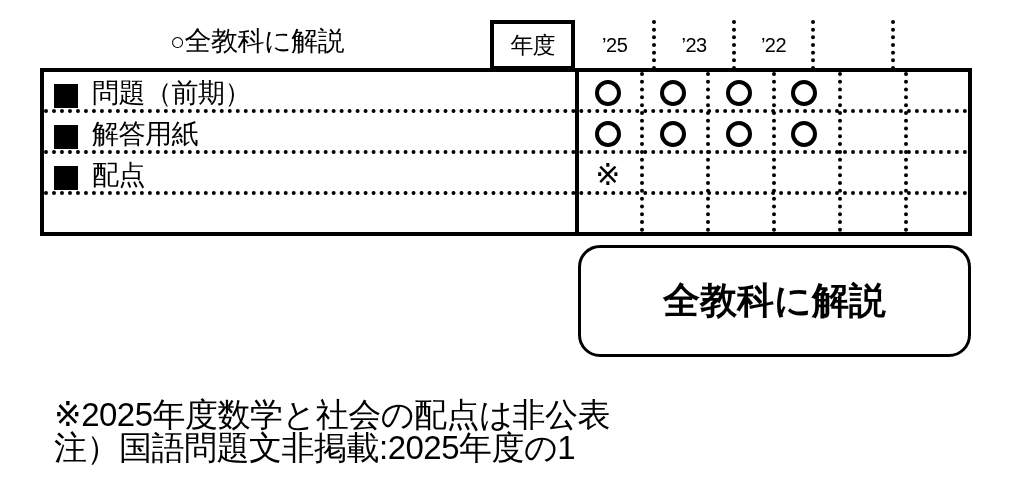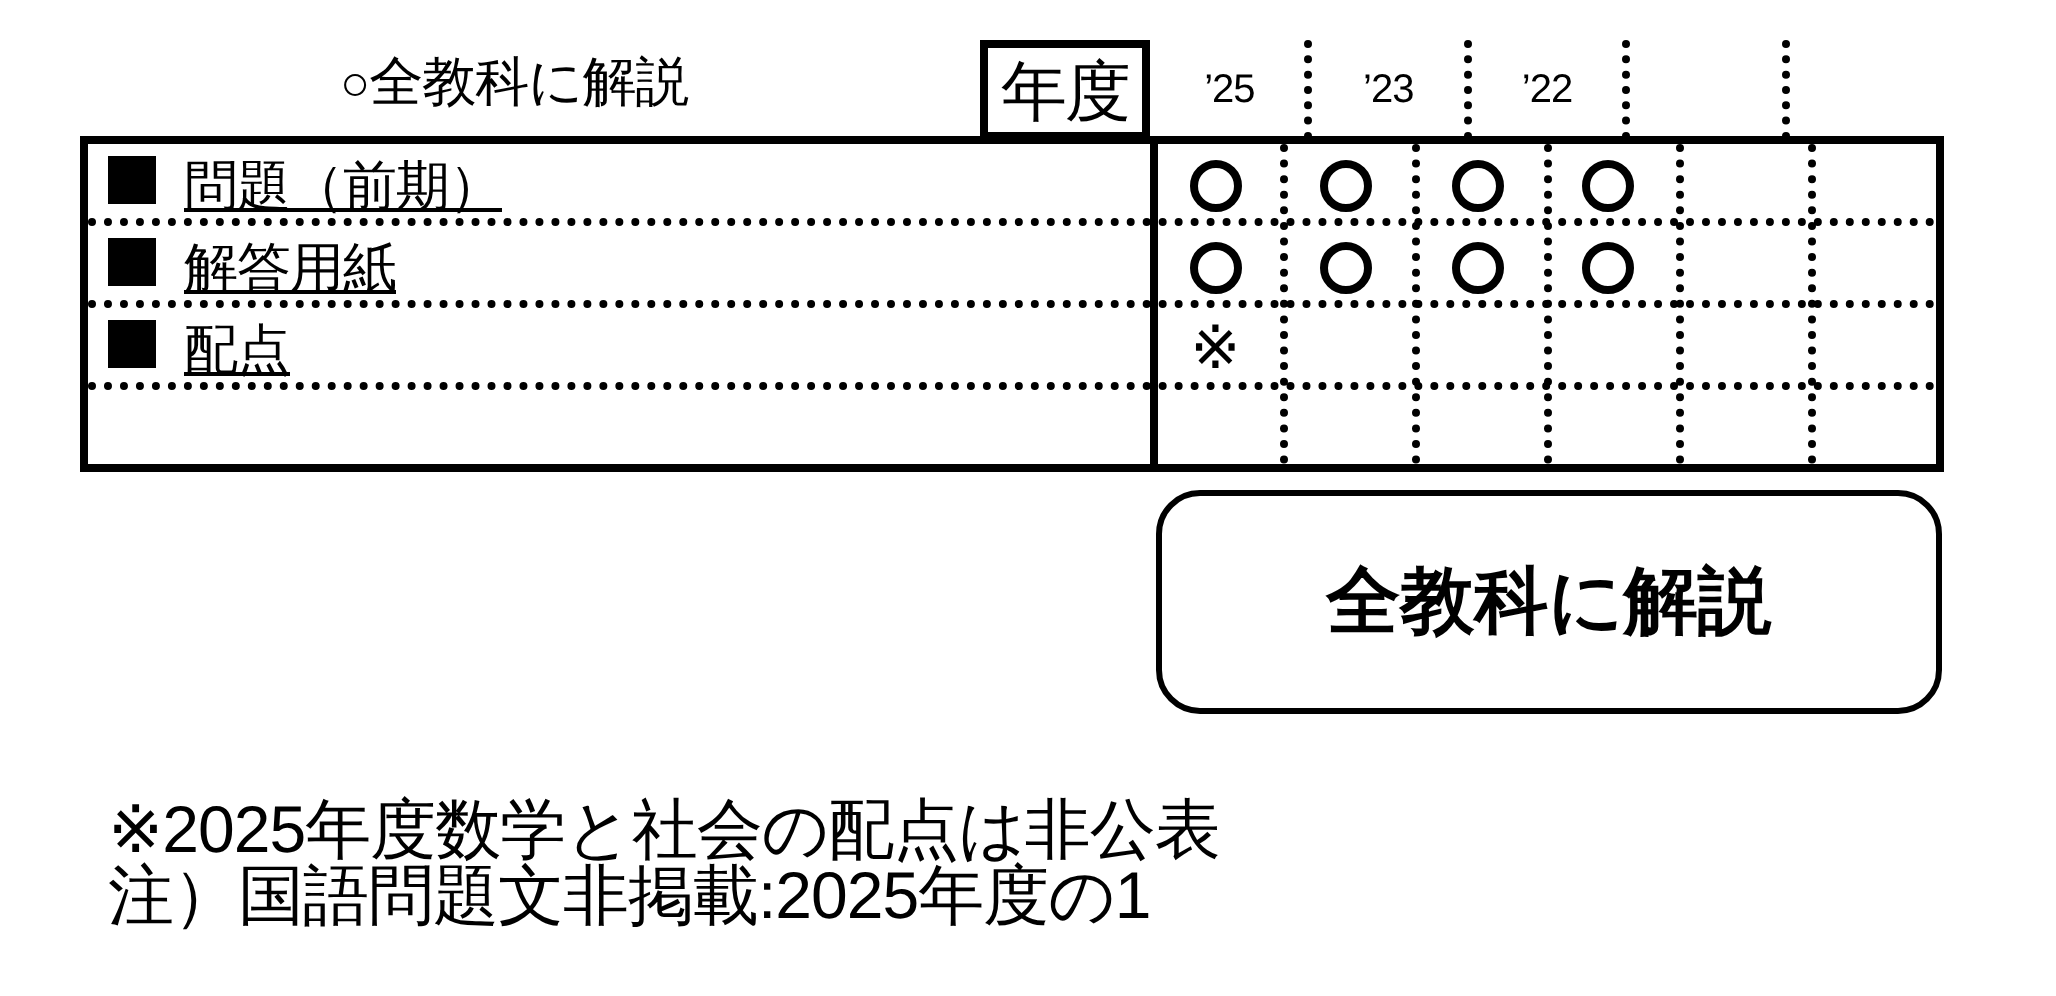--- a/index.html
+++ b/index.html
@@ -42,21 +42,21 @@
     width: 85px;
     height: 50px;
     border: 4px solid #000;
     background: #fff;
     z-index: 6;
     display: flex;
     align-items: center;
     justify-content: center;
   }
   #year-header-box span {
-    font-size: 33px;
+    font-size: 23px;
     line-height: 1;
     letter-spacing: -1px;
     white-space: nowrap;
   }
 
   
   #year-strip {
     position: absolute;
     left: 575px;
     top: 20px;
@@ -133,25 +133,24 @@
     height: 0;
     border-top: 4px dotted #000;
     z-index: 8;
   }
 
   
   .row-label {
     width: 531px;
     flex: 0 0 531px;
     display: flex;
-    align-items: flex-start;
+    align-items: flex-end;
     padding-left: 10px;
     position: relative;
     z-index: 9;
-    text-decoration: underline;
   }
   .row-label .sq {
     width: 24px;
     height: 24px;
     background: #000;
     flex: 0 0 24px;
     margin-right: 14px;
   }
   .row-label .rname {
     font-size: 27px;

